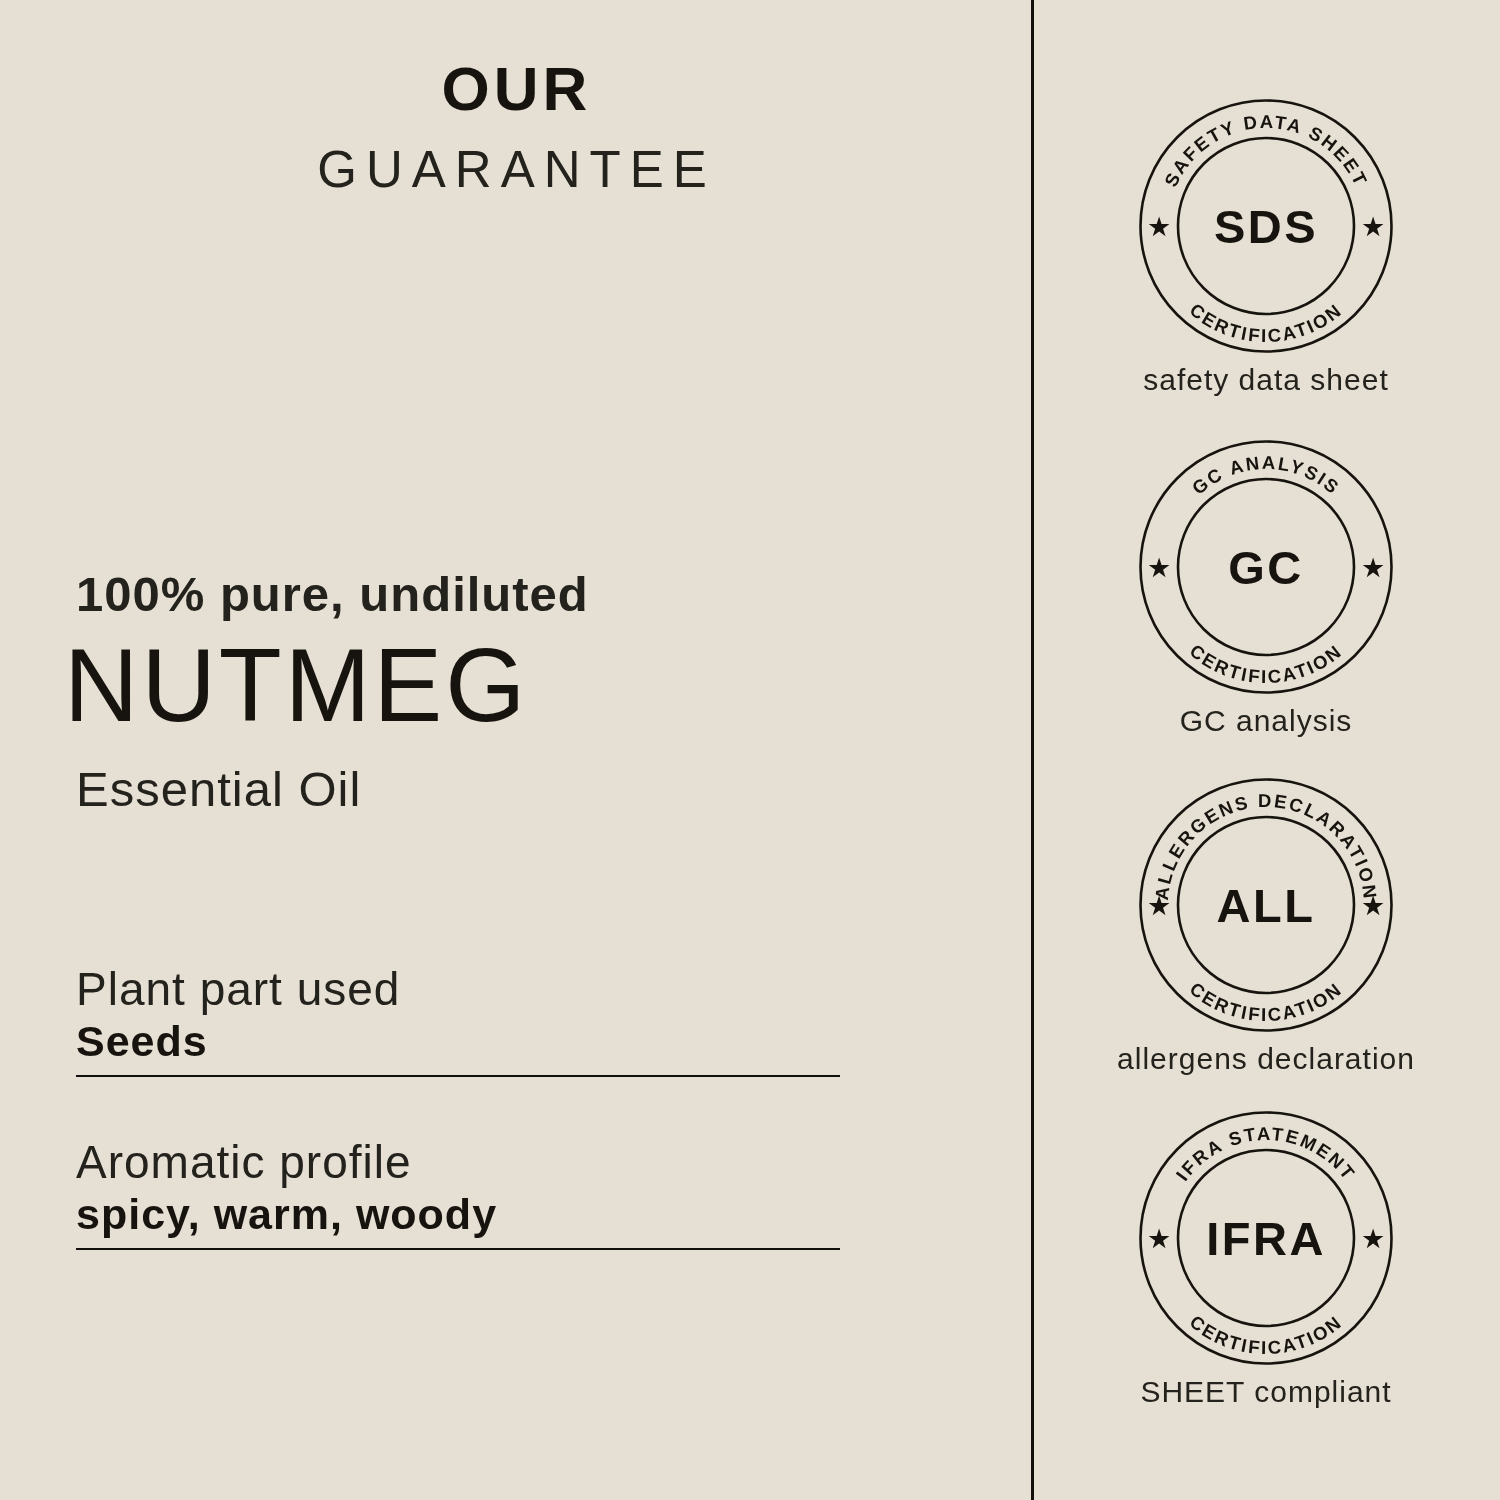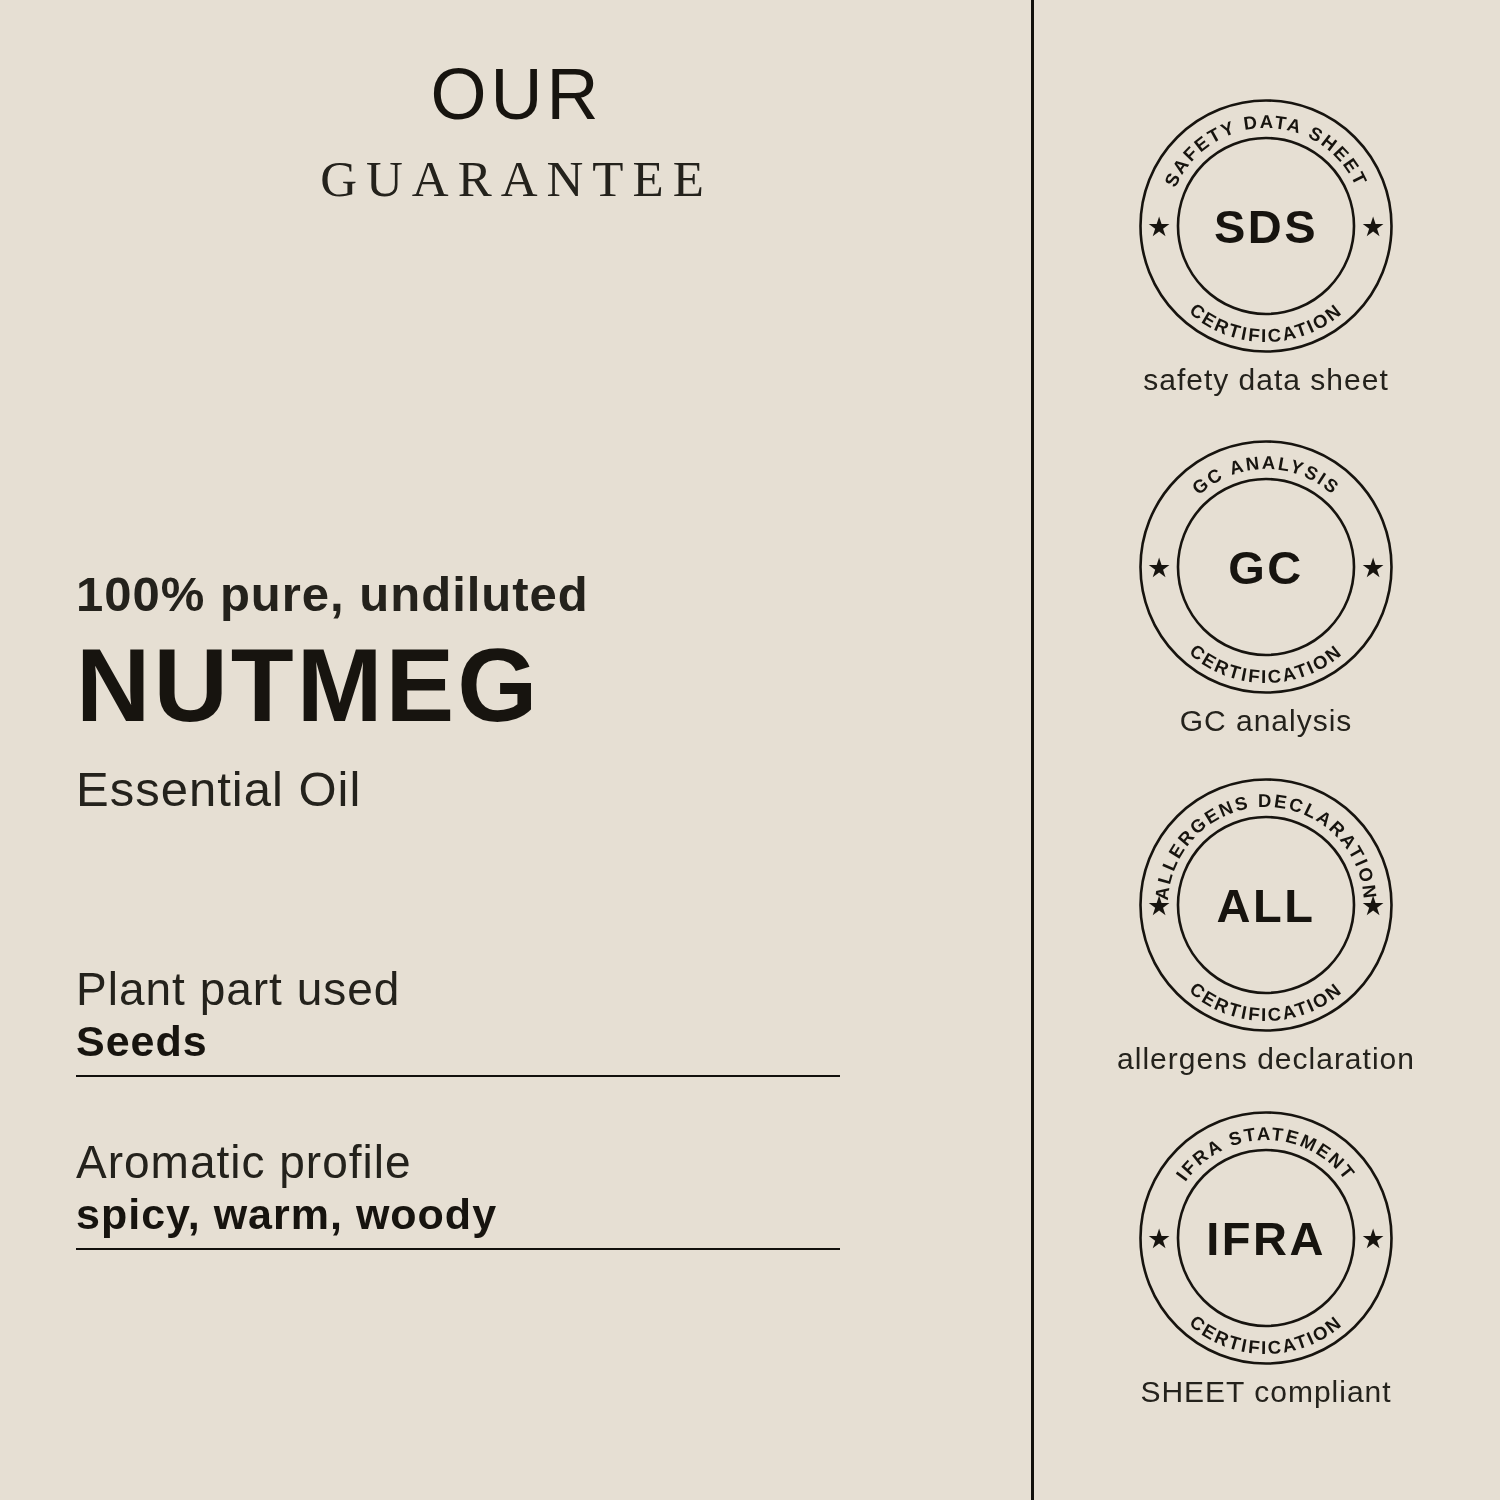--- a/index.html
+++ b/index.html
@@ -15,27 +15,27 @@
     font-family:"Liberation Sans", sans-serif;
     color:var(--ink);
     overflow:hidden;
   }
   .canvas{position:relative;width:1500px;height:1500px;background:var(--background);}
 
   
   .left-panel{position:absolute;left:0;top:0;width:1033px;height:1500px;}
   .header{position:absolute;left:0;top:58px;width:1033px;text-align:center;}
   .header .title{
-    font-size:72px;font-weight:400;letter-spacing:4px;line-height:1;color:var(--ink);
+    font-size:62px;font-weight:700;letter-spacing:4px;line-height:1;color:var(--ink);
   }
   .header .subtitle{
-    margin-top:24px;font-size:51px;font-weight:400;letter-spacing:9px;line-height:1;color:var(--soft_ink);font-family:Liberation Serif, serif;
+    margin-top:24px;font-size:51px;font-weight:400;letter-spacing:9px;line-height:1;color:var(--soft_ink);
   }
   .purity{position:absolute;left:76px;top:566px;font-size:49px;font-weight:700;letter-spacing:1px;color:var(--soft_ink);}
-  .product-name{position:absolute;left:76px;top:629px;font-size:103px;font-weight:700;letter-spacing:3px;line-height:1.1;color:var(--ink);}
+  .product-name{position:absolute;left:64px;top:629px;font-size:103px;font-weight:400;letter-spacing:3px;line-height:1.1;color:var(--ink);}
   .product-type{position:absolute;left:76px;top:761px;font-size:49px;font-weight:400;letter-spacing:1px;color:var(--soft_ink);}
 
   .detail{position:absolute;left:76px;width:764px;}
   .detail.d1{top:963px;}
   .detail.d2{top:1136px;}
   .detail .dlabel{font-size:46px;font-weight:400;letter-spacing:1px;line-height:1.15;color:var(--soft_ink);}
   .detail .dvalue{margin-top:2px;font-size:43px;font-weight:700;letter-spacing:1px;line-height:1.1;color:var(--ink);}
   .detail .rule{margin-top:10px;height:2px;width:764px;background:var(--line);}
 
   

